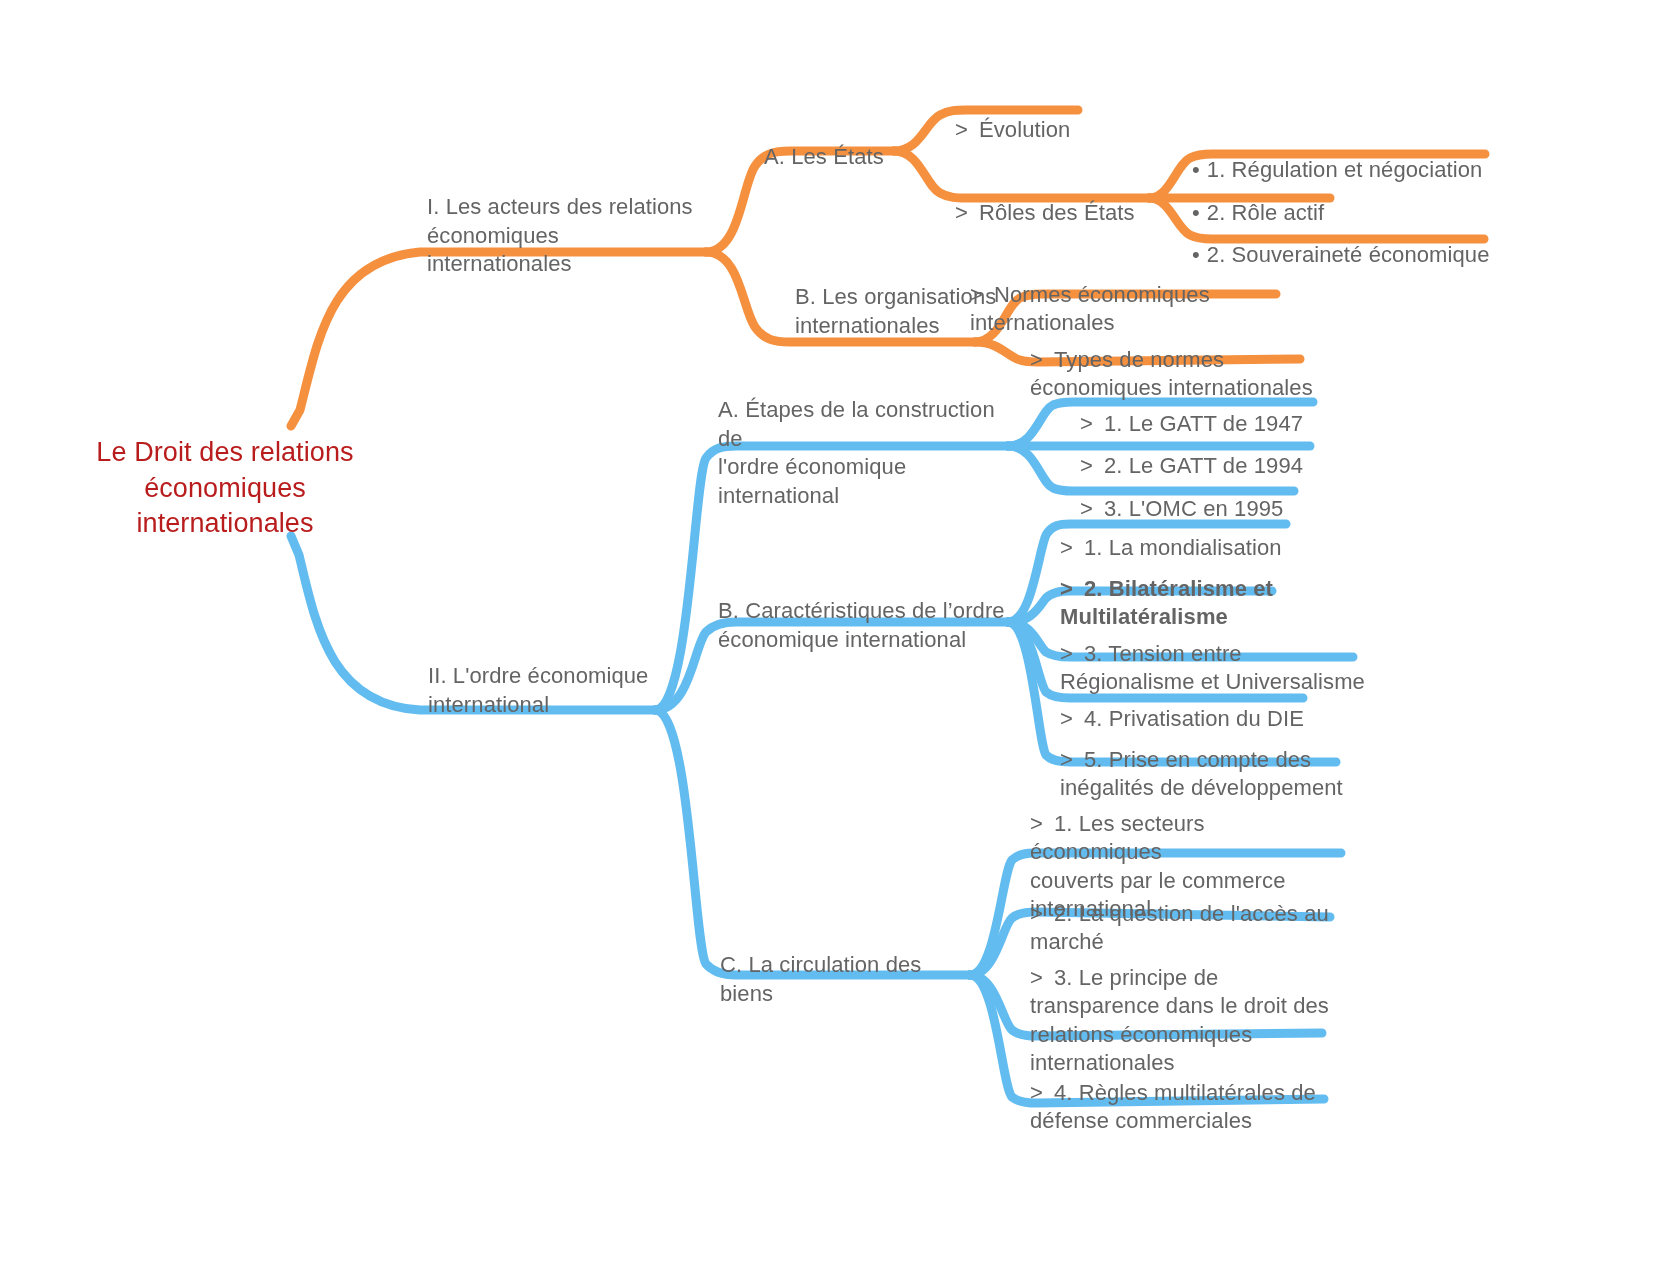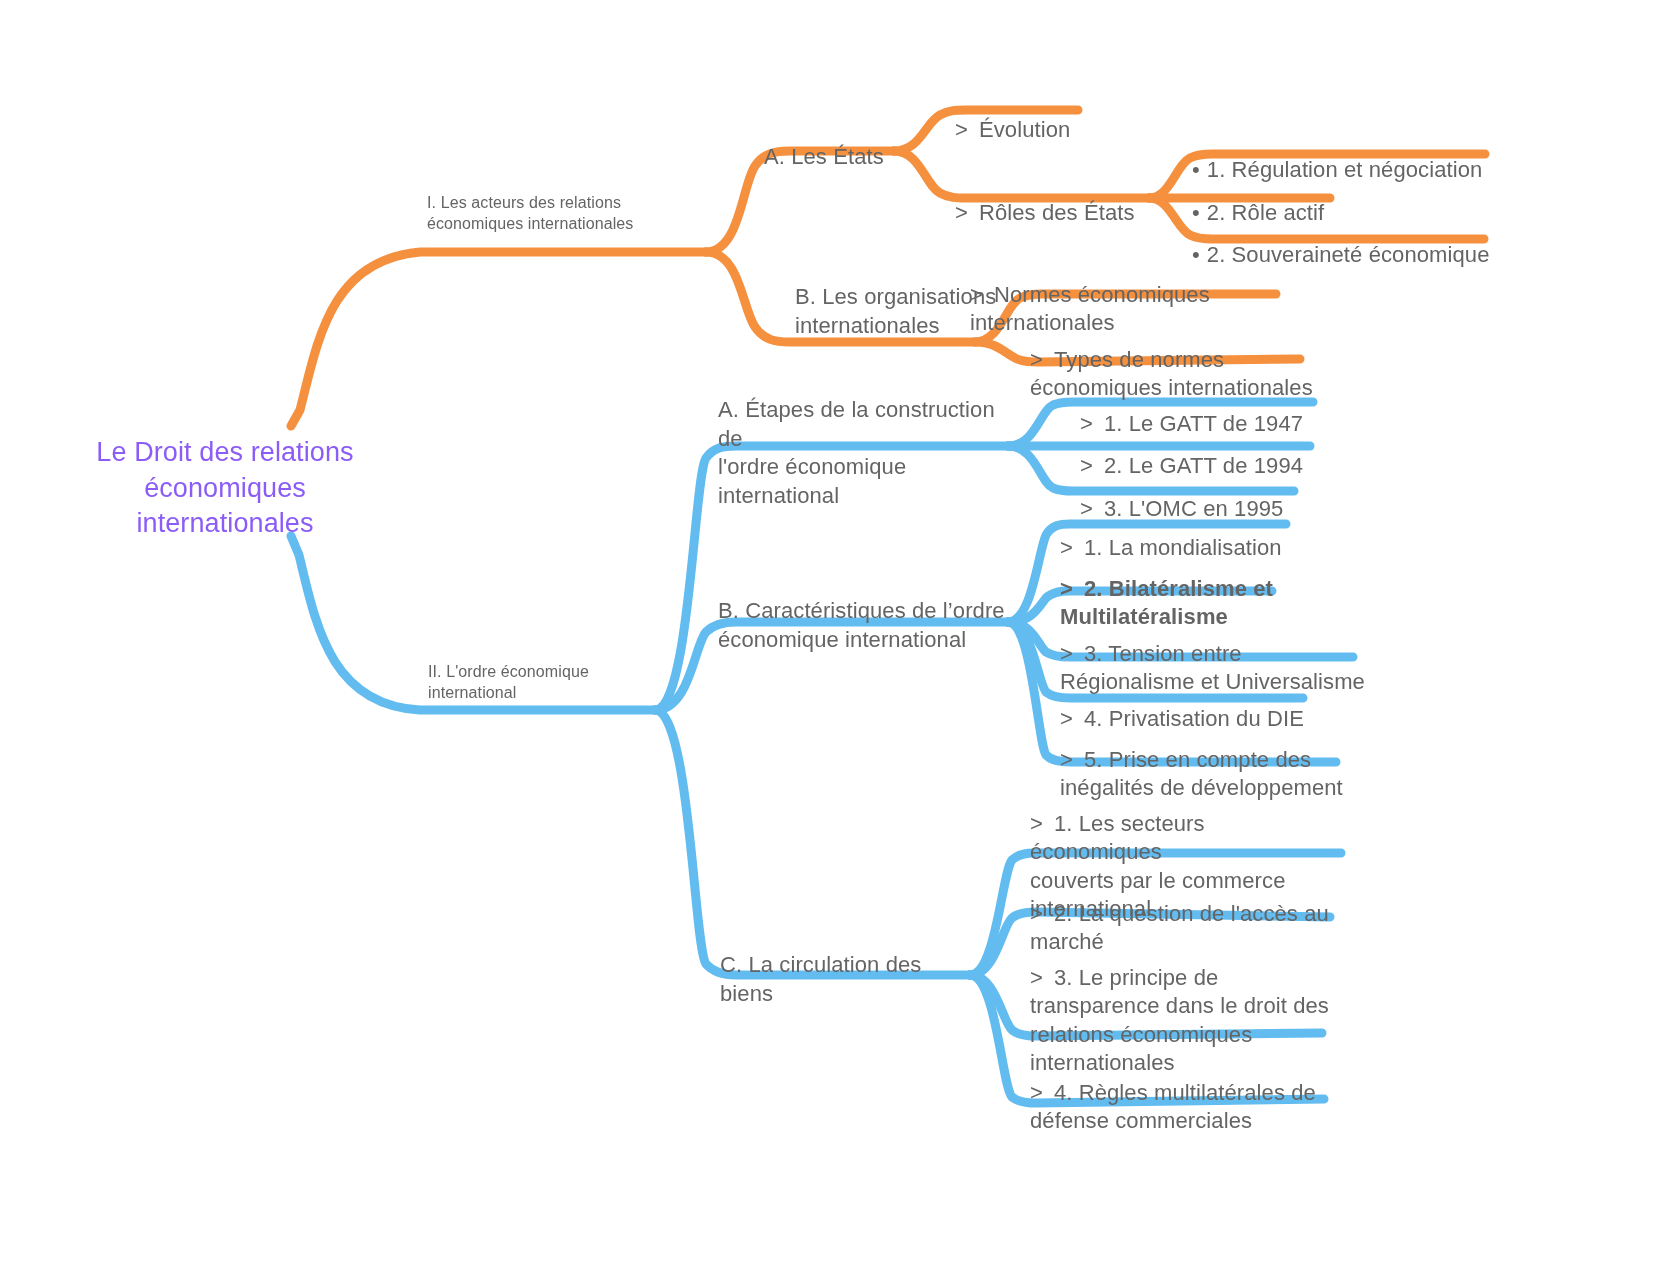--- a/index.html
+++ b/index.html
@@ -25,26 +25,26 @@
   .node {
     position: absolute;
     color: #646464;
     line-height: 1.30;
     white-space: pre-line;
     letter-spacing: 0.1px;
   }
   
   .root {
     font-size: 27px;
-    color: #8b5cf6;
+    color: #b91c1c;
     text-align: center;
     line-height: 1.32;
   }
   
-  .lvl1 { font-size: 16px; }
+  .lvl1 { font-size: 22px; }
   
   .lvl2 { font-size: 22px; }
   
   .lvl3 { font-size: 22px; }
   
   .lvl4 { font-size: 22px; }
 
   .marker {
     display: inline-block;
     color: #646464;

